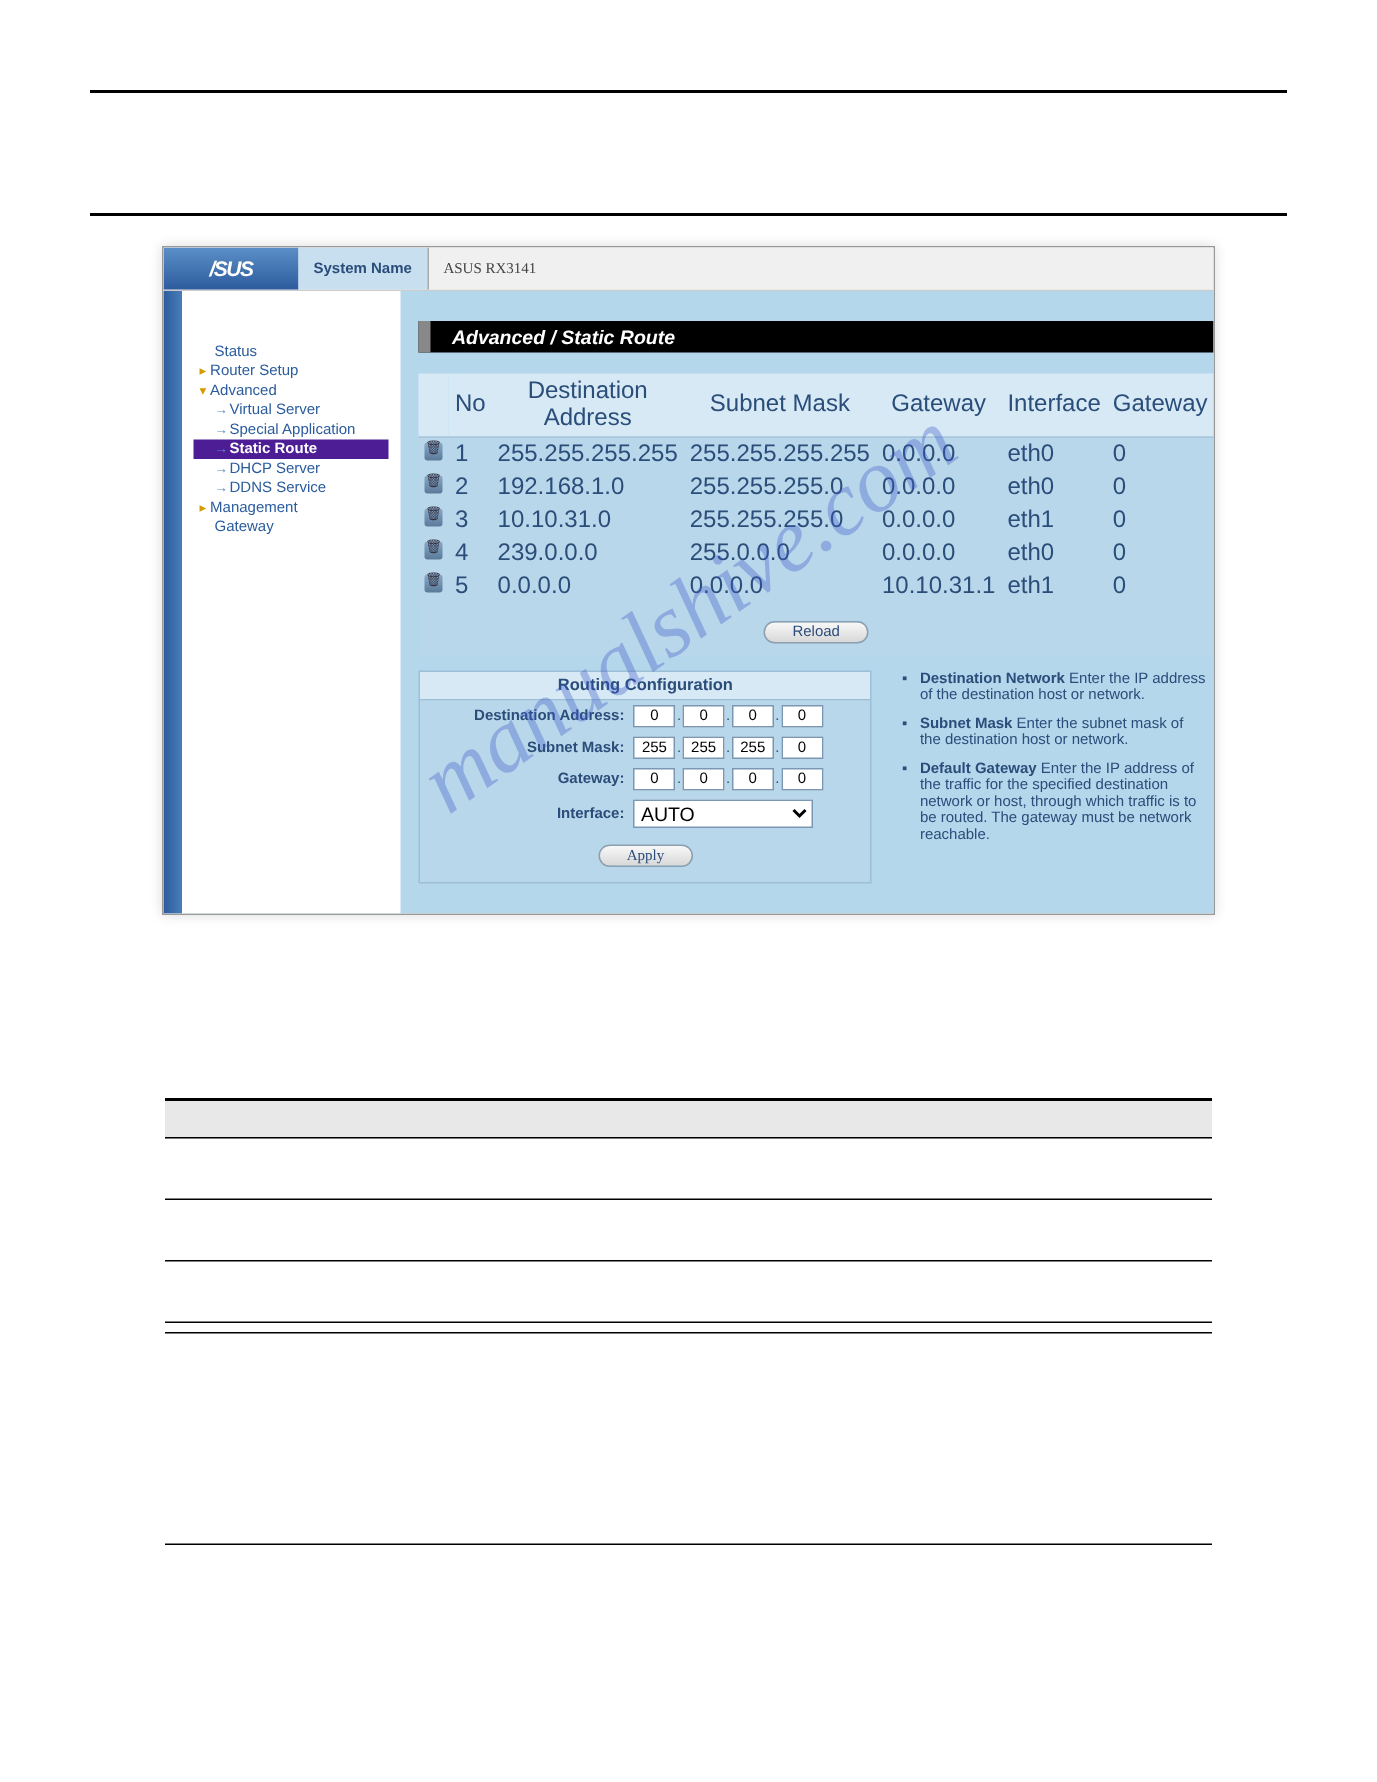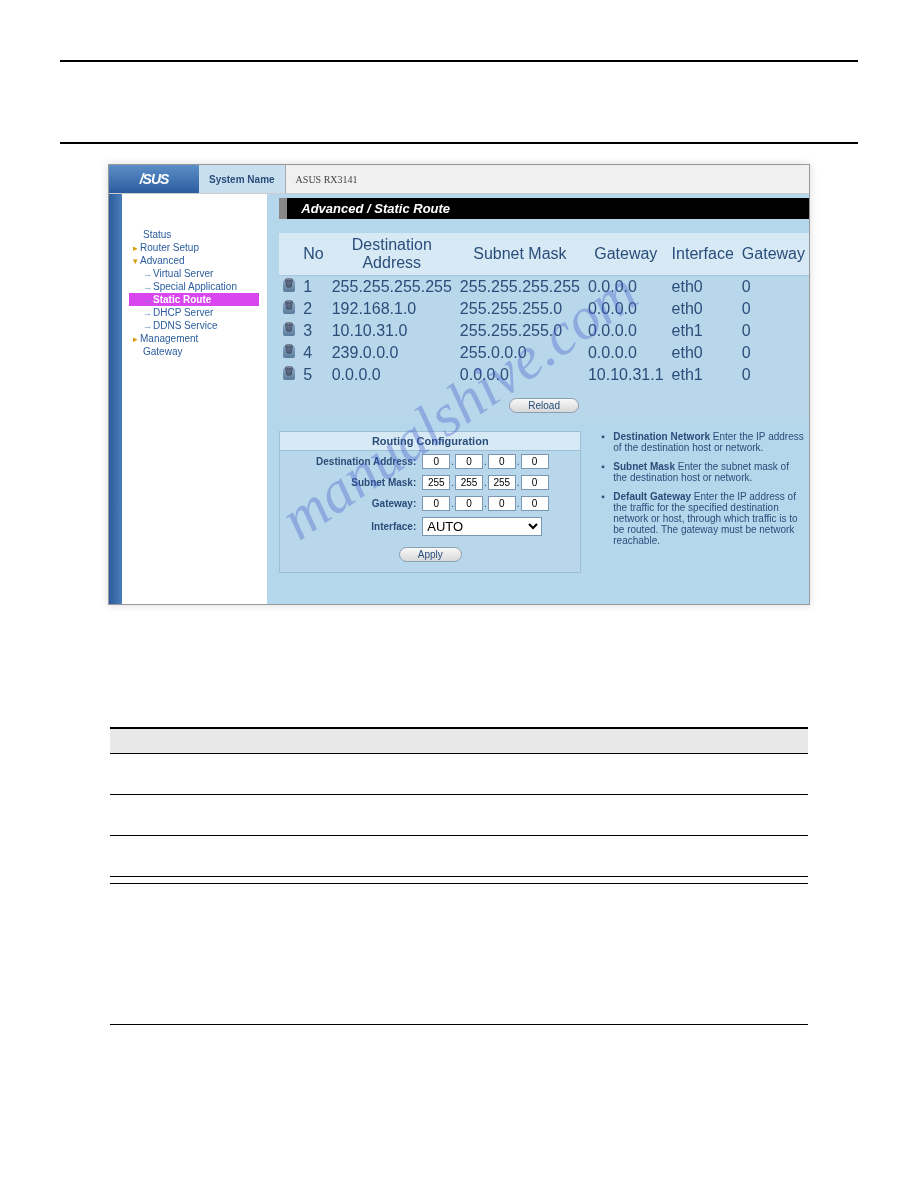--- a/index.html
+++ b/index.html
@@ -95,27 +95,27 @@
     content: "▸ ";
     color: #d49a00;
     font-size: 9px;
   }
   .nav-item.open::before {
     content: "▾ ";
     color: #d49a00;
     font-size: 9px;
   }
   .nav-item.active {
-    background: #d946ef;
+    background: #4c1d95;
     color: #fff;
     font-weight: bold;
   }
   .main {
     flex: 1;
-    padding: 4px 0 20px 12px;
+    padding: 20px 0 20px 12px;
   }
   .pagetitle {
     background: #000;
     color: #fff;
     font-weight: bold;
     font-style: italic;
     font-size: 13px;
     padding: 3px 14px;
     border-left: 8px solid #888;
   }
@@ -213,20 +213,21 @@
   }
   select.iface {
     width: 120px;
     font-size: 13px;
     border: 1px solid #7a98b3;
     background: #fff;
   }
   .apply-row {
     text-align: center;
     padding: 8px 0 10px;
+    font-family: Liberation Serif, serif;
   }
   .help-box {
     flex: 1;
     font-size: 10px;
     color: #2a4d7a;
     padding-right: 4px;
   }
   .help-box ul {
     list-style: none;
     padding: 0;

